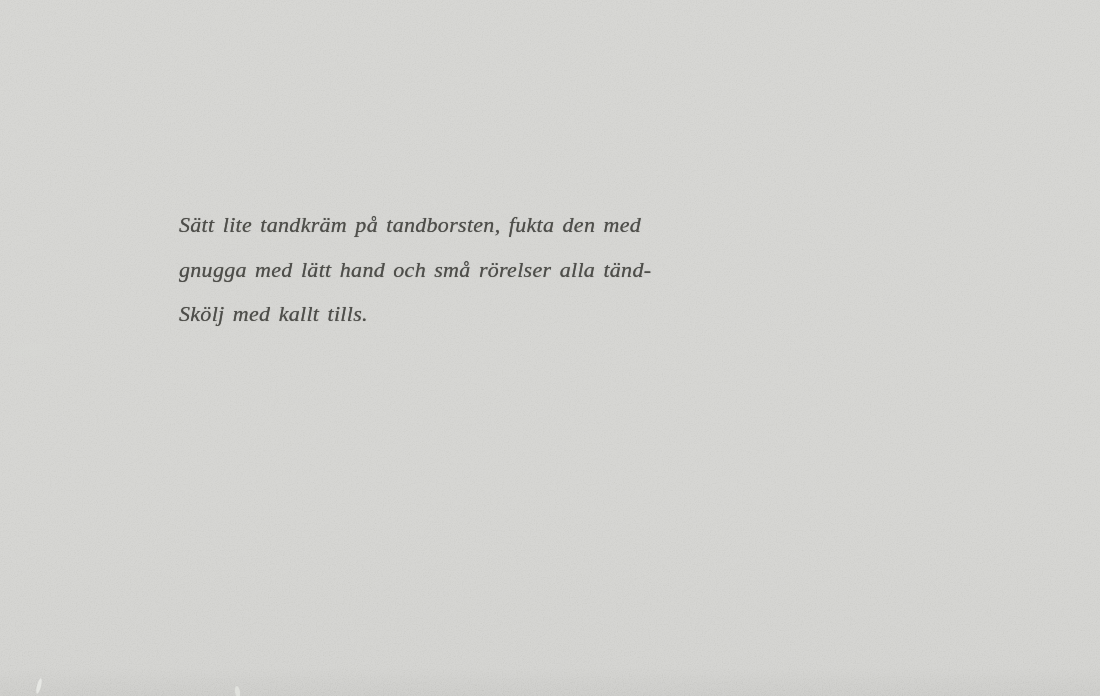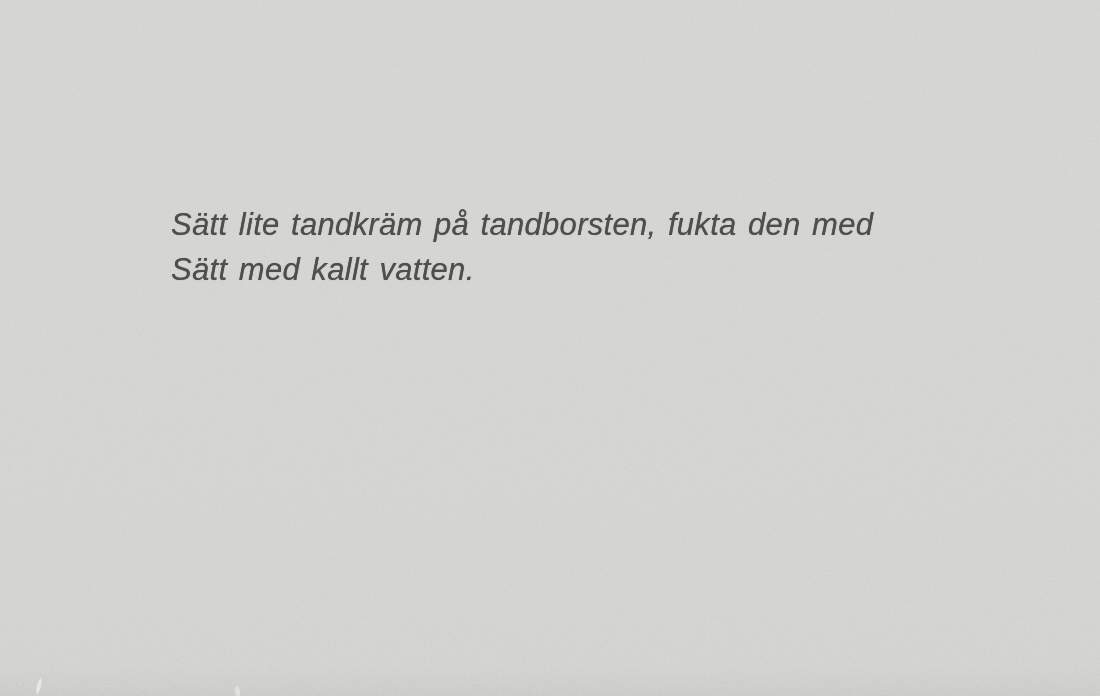--- a/index.html
+++ b/index.html
@@ -22,31 +22,32 @@
   .grain-svg {
     position: absolute;
     inset: 0;
     width: 100%;
     height: 100%;
     opacity: 0.5;
     pointer-events: none;
   }
   .text-block {
     position: absolute;
-    left: 171px;
+    left: 179px;
     top: 203px;
     width: 810px;
     font-style: italic;
-    font-size: 31px;
+    font-size: 22px;
     line-height: 44.6px;
     color: #4e4e4a;
     letter-spacing: 0.3px;
     word-spacing: 2.5px;
     text-shadow: 0 0 0.7px rgba(78, 78, 74, 0.85);
     white-space: nowrap;
+    font-family: Liberation Serif, serif;
   }
   .text-line {
     display: block;
   }
   .speck {
     position: absolute;
     background: #eceeea;
     border-radius: 50%;
     opacity: 0.8;
     pointer-events: none;
@@ -88,18 +89,19 @@
                 0 0 0 0 0.77
                 0.6 0.6 0.6 0 0"></feColorMatrix>
     </filter>
     <rect width="100%" height="100%" filter="url(#grain)"></rect>
   </svg>
 
   <div class="smudge"></div>
 
   <div class="text-block">
     <span class="text-line">Sätt lite tandkräm på tandborsten, fukta den med</span>
-    <span class="text-line">Sätt med kallt vatten.</span>
+    <span class="text-line">gnugga med lätt hand och små rörelser alla tänd-</span>
+    <span class="text-line">Skölj med kallt tills.</span>
   </div>
 
   <div class="speck speck-1"></div>
   <div class="speck speck-2"></div>
 </div>
 
 </body></html>

